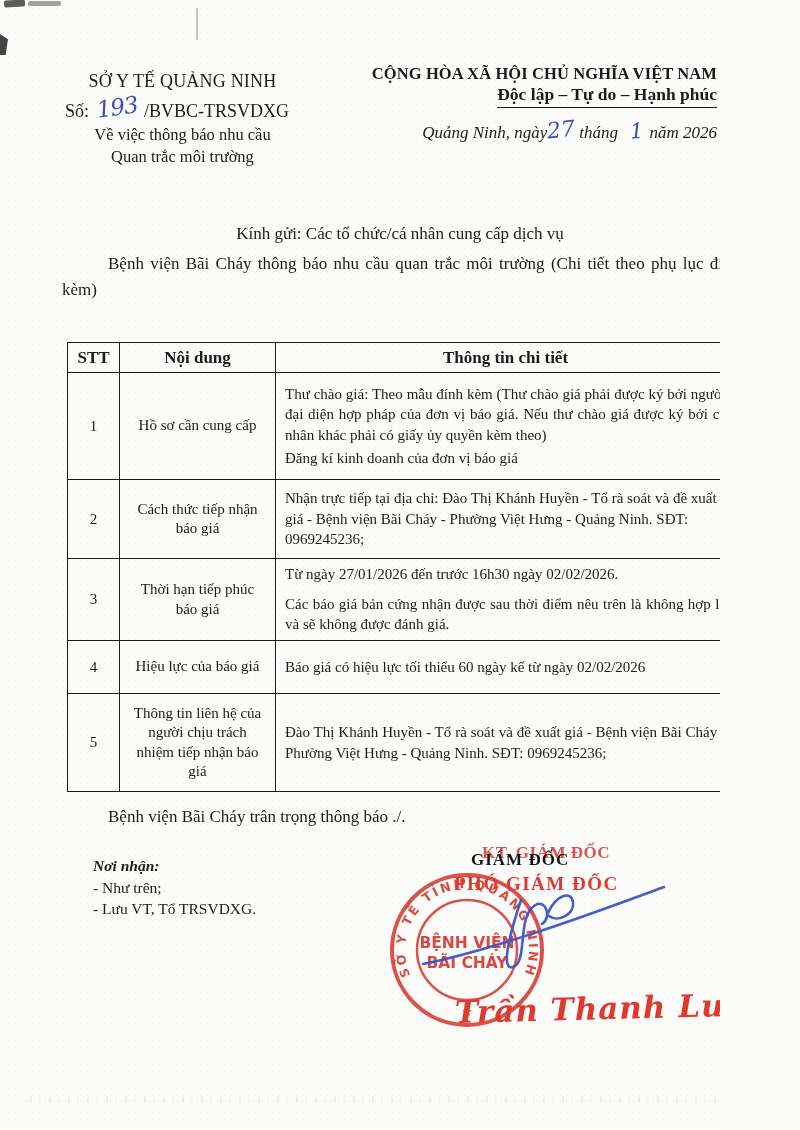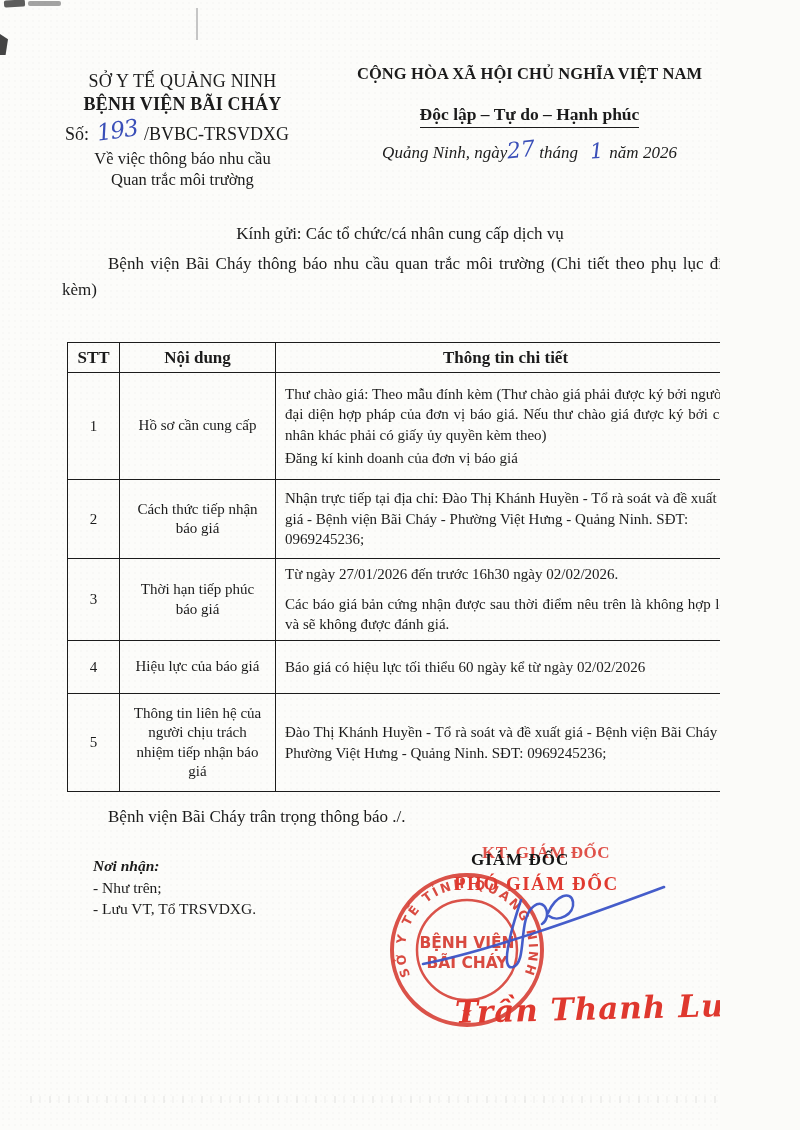--- a/index.html
+++ b/index.html
@@ -25,23 +25,23 @@
 
   
   .hdr-left { position:absolute; left:55px; top:70px; width:255px; text-align:center; line-height:1.28; }
   .hdr-left .dept { font-size:18px; letter-spacing:.2px; }
   .hdr-left .org  { font-size:18px; font-weight:bold; letter-spacing:.2px; }
   .so-line { font-size:18px; margin-top:2px; white-space:nowrap; text-align:left; padding-left:10px; }
   .hand { font-family:"DejaVu Serif",serif; font-style:italic; color:#3a4fb8; display:inline-block; }
   .hand-no { font-size:23px; transform:rotate(-8deg) translateY(-2px); margin:0 6px 0 8px; letter-spacing:-1px; }
   .subj { font-size:16.5px; line-height:1.32; }
 
-  .hdr-right { position:absolute; left:342px; top:64px; width:375px; text-align:center; }
+  .hdr-right { position:absolute; left:342px; top:64px; width:375px; text-align:right; }
   .nat1 { font-size:16.5px; font-weight:bold; letter-spacing:.1px; }
-  .nat2 { display:inline-block; font-size:17.5px; font-weight:bold; margin-top:20px; padding-bottom:2px; border-bottom:1.7px solid #1b1b1b; }
+  .nat2 { display:inline-block; font-size:17.5px; font-weight:bold; margin-top:0; padding-bottom:2px; border-bottom:1.7px solid #1b1b1b; }
   .date-line { font-size:17px; font-style:italic; margin-top:10px; white-space:nowrap; }
   .hand-day { font-size:22px; margin:0 4px 0 0; transform:rotate(-6deg) translateY(-1px); }
   .hand-month { font-size:21px; margin:0 6px 0 12px; transform:rotate(-4deg); }
 
   
   .salutation { position:absolute; left:0; top:224px; width:800px; text-align:center; font-size:17px; }
   .para { position:absolute; left:62px; width:678px; font-size:17px; line-height:1.5; text-align:justify; text-indent:46px; }
   .p1 { top:251px; }
   .p2 { top:299px; }
 
@@ -82,21 +82,20 @@
 <div class="page">
 
   <div class="art1"></div>
   <div class="art2"></div>
   <div class="art3"></div>
   <div class="art4"></div>
   <div class="art5"></div>
 
   <div class="hdr-left">
     <div class="dept">SỞ Y TẾ QUẢNG NINH</div>
-    <div class="org">BỆNH VIỆN BÃI CHÁY</div>
     <div class="so-line">
       <span>Số:</span><span class="hand hand-no">193</span><span>/BVBC-TRSVDXG</span>
     </div>
     <div class="subj">Về việc thông báo nhu cầu</div>
     <div class="subj">Quan trắc môi trường</div>
   </div>
 
   <div class="hdr-right">
     <div class="nat1">CỘNG HÒA XÃ HỘI CHỦ NGHĨA VIỆT NAM</div>
     <div><span class="nat2">Độc lập – Tự do – Hạnh phúc</span></div>

